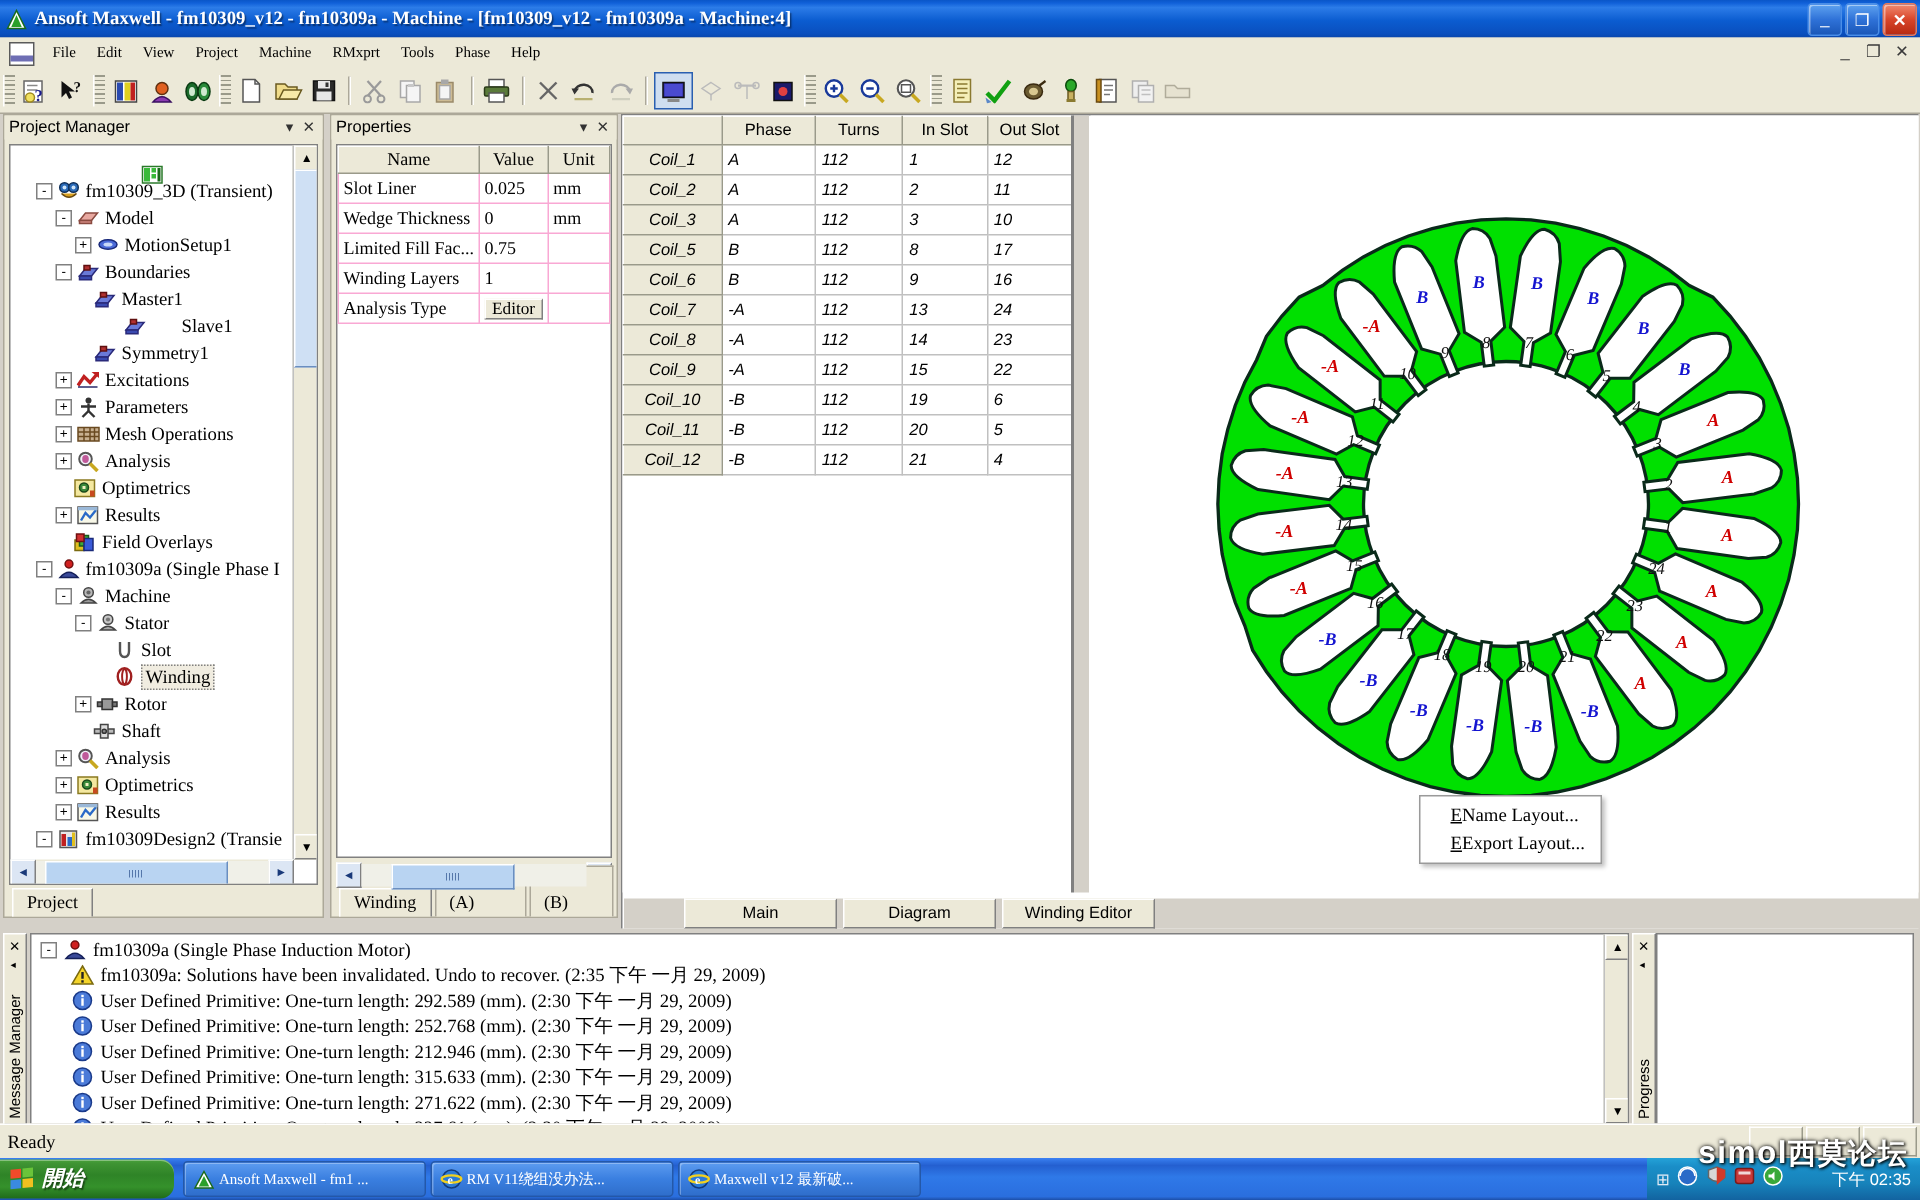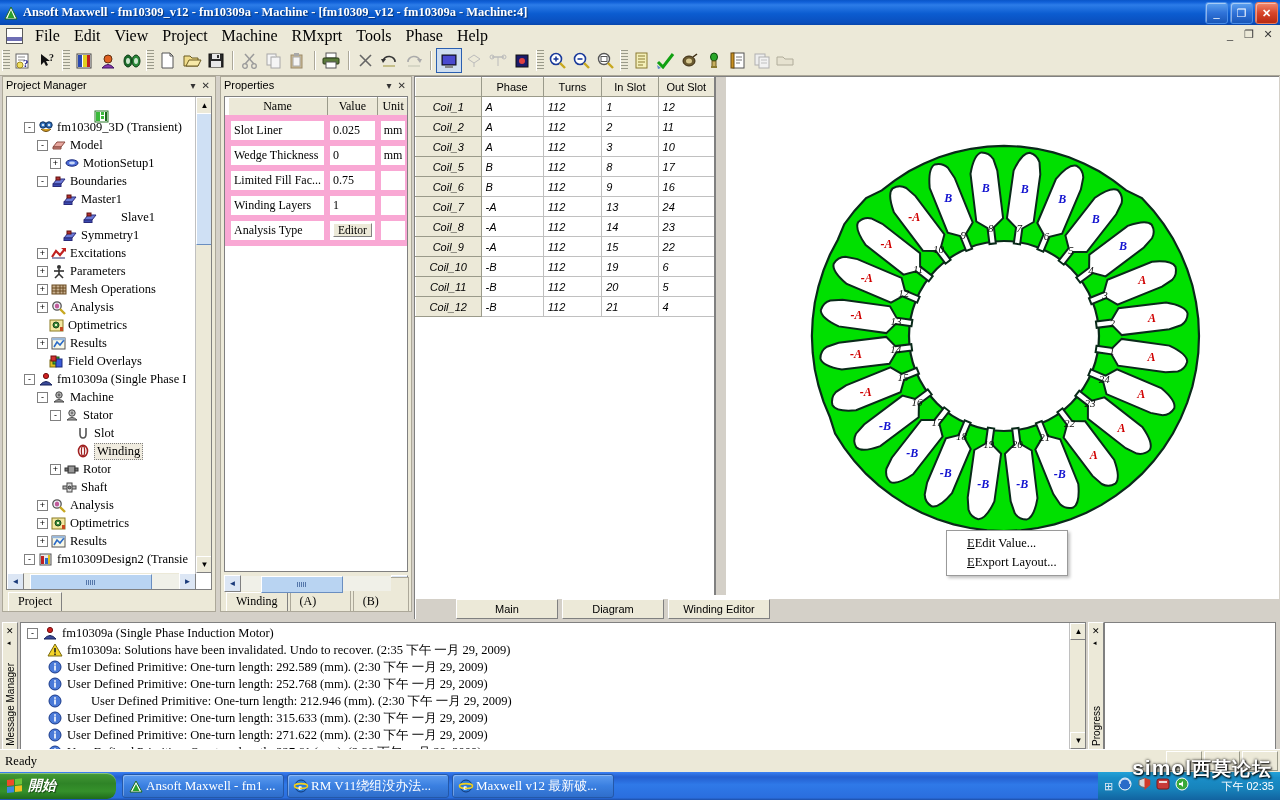--- a/index.html
+++ b/index.html
@@ -42,21 +42,21 @@
 
   
   .menubar{
     position:absolute;left:0;top:25px;width:1280px;height:21px;
     background:#ece9d8;display:flex;align-items:center;
   }
   .menu-doc-icon{width:15px;height:14px;margin:0 5px 0 6px;
      border:1px solid #5a5a5a;background:#fff;position:relative;}
   .menu-doc-icon:after{content:"";position:absolute;left:0;top:8px;right:0;height:4px;background:#6e6eb4;}
   .menubar .mi{
-    padding:2px 7px;color:#000;font-size:16px;
+    padding:2px 7px;color:#000;font-size:10px;
     font-family:"Liberation Serif",serif;white-space:nowrap;
   }
   .mdi-btns{position:absolute;right:4px;top:2px;display:flex;gap:3px;align-items:center;}
   .mdi-btn{width:16px;height:15px;display:flex;align-items:center;justify-content:center;
      font-size:11px;color:#3a3a3a;font-family:"Liberation Sans",sans-serif;}
 
   
   .toolbar{
     position:absolute;left:0;top:46px;width:1280px;height:29px;
     background:#ece9d8;display:flex;align-items:center;
@@ -126,21 +126,21 @@
   }
   .props-grid{
     margin:3px;flex:1;background:#fff;border:1px solid #808080;position:relative;overflow:hidden;
   }
   table.ptable{border-collapse:collapse;width:100%;font-family:"Liberation Serif",serif;font-size:12px;}
   table.ptable th{
     background:#ece9d8;border:1px solid #fff;border-right-color:#9a9a8a;border-bottom-color:#9a9a8a;
     font-weight:normal;height:17px;padding:0 4px;
   }
   table.ptable td{
-    border:6px solid #f9a8d4;height:19px;padding:0 3px;background:#fff;white-space:nowrap;overflow:hidden;
+    border:1px solid #f9a8d4;height:19px;padding:0 3px;background:#fff;white-space:nowrap;overflow:hidden;
   }
   table.ptable td.namecell{width:86px;}
   table.ptable td.valcell{width:38px;}
   .editor-btn{
     display:inline-block;background:#ece9d8;border:1px solid #fff;border-right-color:#808080;border-bottom-color:#808080;
     padding:0 4px;font-size:11.5px;font-family:"Liberation Serif",serif;
   }
   .props-hscroll{margin:0 3px 2px 3px;height:16px;display:flex;align-items:center;background:#ece9d8;}
   .props-hscroll .arrow{width:15px;height:15px;background:#dce6f4;border:1px solid #fff;border-right-color:#808080;border-bottom-color:#808080;
      display:flex;align-items:center;justify-content:center;font-size:8px;color:#1a3a7a;}
@@ -235,21 +235,21 @@
   .startbtn .slabel{color:#fff;font-family:"Liberation Serif",serif;font-weight:bold;font-style:italic;font-size:14px;
      text-shadow:1px 1px 1px rgba(0,0,0,.5);}
   .tkbtn{
     height:22px;width:150px;margin-right:3px;border-radius:3px;
     background:linear-gradient(to bottom,#5d9cf0,#3a7fe0 50%,#2f6ecb);
     border:1px solid #2458a8;
     display:flex;align-items:center;padding:0 5px;
     box-shadow:inset 1px 1px 0 rgba(255,255,255,.3);
   }
   .tkbtn .tkico{width:14px;height:14px;margin-right:4px;flex:none;position:relative;}
-  .tkbtn .tklabel{color:#fff;font-family:"Liberation Serif",serif;font-size:13px;white-space:nowrap;overflow:hidden;}
+  .tkbtn .tklabel{color:#fff;font-family:"Liberation Serif",serif;font-size:10px;white-space:nowrap;overflow:hidden;}
   .tray{
     margin-left:auto;height:28px;min-width:170px;
     background:linear-gradient(to bottom,#24a2d8 0%,#1a8ec8 20%,#1783bb 60%,#1263a0 100%);
     display:flex;align-items:center;padding:0 6px;gap:5px;
   }
   .tray .tclock{color:#fff;font-family:"Liberation Sans",sans-serif;font-size:11px;margin-left:auto;}
   .watermark{
     position:absolute;right:8px;bottom:18px;
     font-family:"Liberation Sans",sans-serif;font-weight:bold;font-size:21px;
     color:#fff;letter-spacing:1px;text-shadow:1px 1px 2px #000,0 0 3px #000;
@@ -1063,21 +1063,21 @@
             <g>
               <path d="M 363.9 292.4 L 378.6 298.6 L 390.0 292.3 L 434.2 311.0 Q 449.4 323.8 447.3 331.3 Q 443.4 338.0 435.6 338.3 L 423.6 335.9 L 379.4 317.1 L 376.1 304.5 L 361.4 298.3 Z" fill="#ffffff" stroke="#0a2a1a" stroke-width="2"></path>
               <text x="377.3" y="305.6" font-family="Liberation Serif, serif" font-size="11" font-style="italic" fill="#111" text-anchor="middle">24</text>
               <text x="414.2" y="321.2" font-family="Liberation Serif, serif" font-size="12" font-style="italic" font-weight="bold" fill="#d00000" text-anchor="middle">A</text>
             </g>
           </g>
         </svg>
     </div>
 
     <div class="ctxmenu">
-      <div class="ci"><u>E</u><span>Edit Value...</span></div>
+      <div class="ci"><u>E</u><span>Name Layout...</span></div>
       <div class="ci"><u>E</u><span>Export Layout...</span></div>
     </div>
 
     <div class="doc-tabs" id="doc-tabs">
         <div class="dtab" style="margin-left: 40px;">Main</div>
         <div class="dtab" style="margin-left: 2px;">Diagram</div>
         <div class="dtab active" style="margin-left: 2px;">Winding Editor</div>
       </div>
   </div>
 
@@ -1114,21 +1114,21 @@
             <span>User Defined Primitive: One-turn length: 292.589 (mm). (2:30 下午  一月 29, 2009)</span>
           </div>
           <div class="msgline" style="padding-left: 26px;">
             <span class="mico"><svg width="16" height="15" viewBox="0 0 16 15">
                 <circle cx="8" cy="7" r="6" fill="#4a7ad8" stroke="#1a3a8a"></circle>
                 <rect x="7.2" y="5.5" width="1.6" height="5" fill="#fff"></rect>
                 <rect x="7.2" y="3.2" width="1.6" height="1.6" fill="#fff"></rect>
               </svg></span>
             <span>User Defined Primitive: One-turn length: 252.768 (mm). (2:30 下午  一月 29, 2009)</span>
           </div>
-          <div class="msgline" style="padding-left: 26px; gap: 24px;">
+          <div class="msgline" style="padding-left: 26px;">
             <span class="mico"><svg width="16" height="15" viewBox="0 0 16 15">
                 <circle cx="8" cy="7" r="6" fill="#4a7ad8" stroke="#1a3a8a"></circle>
                 <rect x="7.2" y="5.5" width="1.6" height="5" fill="#fff"></rect>
                 <rect x="7.2" y="3.2" width="1.6" height="1.6" fill="#fff"></rect>
               </svg></span>
             <span>User Defined Primitive: One-turn length: 212.946 (mm). (2:30 下午  一月 29, 2009)</span>
           </div>
           <div class="msgline" style="padding-left: 26px;">
             <span class="mico"><svg width="16" height="15" viewBox="0 0 16 15">
                 <circle cx="8" cy="7" r="6" fill="#4a7ad8" stroke="#1a3a8a"></circle>

